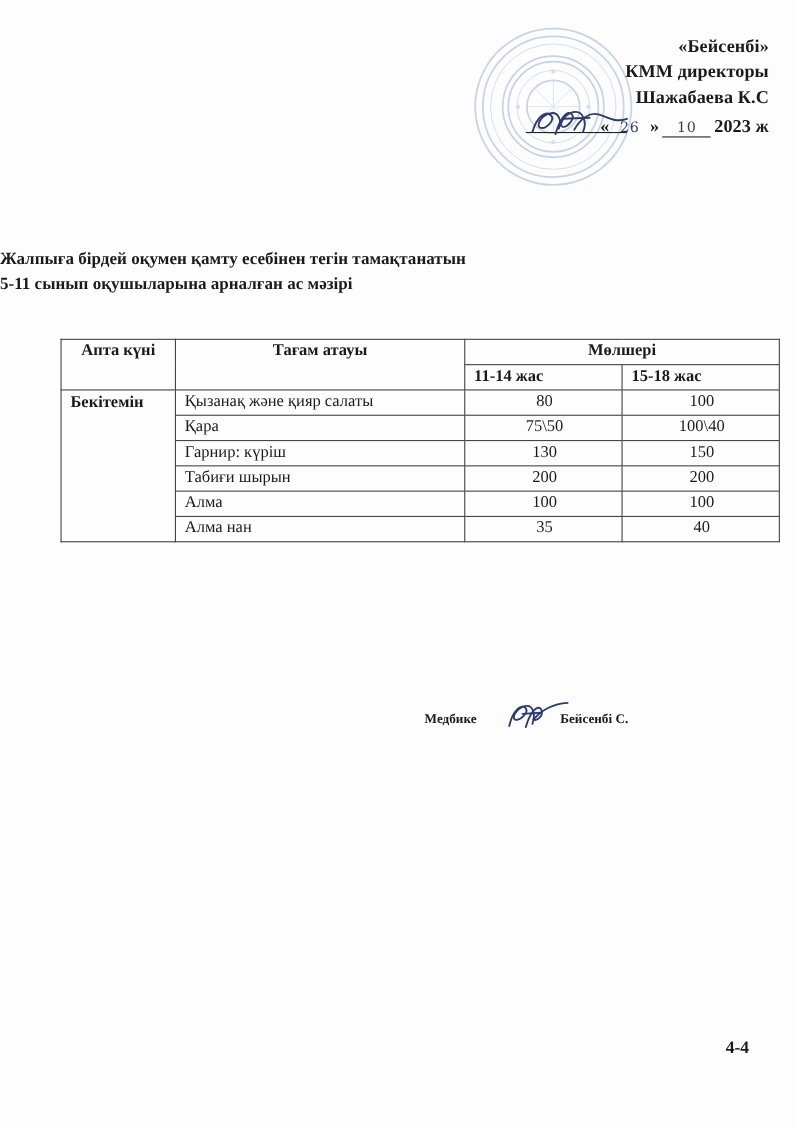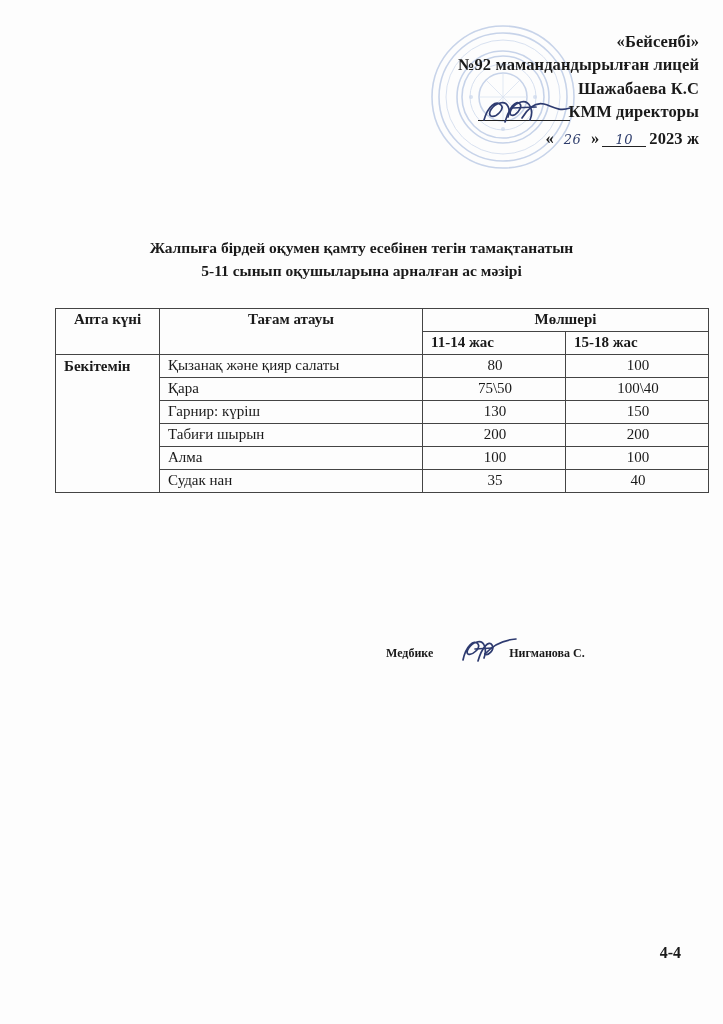--- a/index.html
+++ b/index.html
@@ -52,21 +52,20 @@
   .date-line {
     margin-top: 3px;
     display: flex;
     justify-content: flex-end;
     align-items: baseline;
     gap: 3px;
     white-space: nowrap;
   }
   .hand {
     font-family: "DejaVu Serif", serif;
-    font-style: italic;
     font-weight: normal;
     color: #2d3c6b;
     font-size: 13px;
     letter-spacing: 0.5px;
   }
   .blank {
     display: inline-block;
     border-bottom: 1.4px solid #222;
     min-width: 40px;
     text-align: center;
@@ -90,22 +89,22 @@
     top: 120px;
     width: 92px;
     border-bottom: 1.5px solid #222;
   }
 
   
   .doc-title {
     position: absolute;
     left: 0;
     right: 0;
-    top: 236px;
-    text-align: center;
+    top: 224px;
+    text-align: left;
     font-weight: bold;
     font-size: 15.5px;
     line-height: 1.5;
   }
   .doc-title .t2 { display: block; }
 
   
   .menu-table {
     position: absolute;
     left: 35px;
@@ -205,23 +204,22 @@
     <g fill="#9db4dc" opacity="0.75">
       <circle cx="75" cy="43" r="2"></circle>
       <circle cx="107" cy="75" r="2"></circle>
       <circle cx="75" cy="107" r="2"></circle>
       <circle cx="43" cy="75" r="2"></circle>
     </g>
   </svg>
 
   <div class="approval">
     <div class="line">«Бейсенбі»</div>
-    <div class="line">№92 мамандандырылған лицей</div>
+    <div class="line">КММ директоры</div>
     <div class="line">Шажабаева К.С</div>
-    <div class="line">КММ директоры</div>
     <div class="date-line">
       <span>«</span>
         <span class="hand blank narrow">26</span>
         <span>»</span>
       <span class="hand blank">10</span>
       <span>2023 ж</span>
     </div>
   </div>
 
   <div class="dir-rule"></div>
@@ -278,31 +276,31 @@
         <td class="dish-cell">Табиғи шырын</td>
         <td class="qty-cell">200</td>
         <td class="qty-cell">200</td>
       </tr>
       <tr>
         <td class="dish-cell">Алма</td>
         <td class="qty-cell">100</td>
         <td class="qty-cell">100</td>
       </tr>
       <tr>
-        <td class="dish-cell">Судак нан</td>
+        <td class="dish-cell">Алма нан</td>
         <td class="qty-cell">35</td>
         <td class="qty-cell">40</td>
       </tr>
     </tbody>
   </table>
 
   <div class="nurse-line">
     <span>Медбике</span>
     <span class="nurse-gap"></span>
-    <span>Нигманова С.</span>
+    <span>Бейсенбі С.</span>
   </div>
   <svg class="nurse-sign" viewBox="0 0 70 28">
     <g fill="none" stroke="#2e3b70" stroke-width="1.7" stroke-linecap="round">
       <path d="M5 24 C8 10, 16 3, 20 8 C23 12, 14 20, 10 18 C7 16, 12 8, 19 6 C27 4, 29 14, 26 22"></path>
       <path d="M20 25 C24 11, 31 4, 34 9 C37 14, 30 20, 27 18"></path>
       <path d="M27 18 C34 10, 44 4, 58 3"></path>
       <path d="M17 13 L34 12"></path>
     </g>
   </svg>
 

